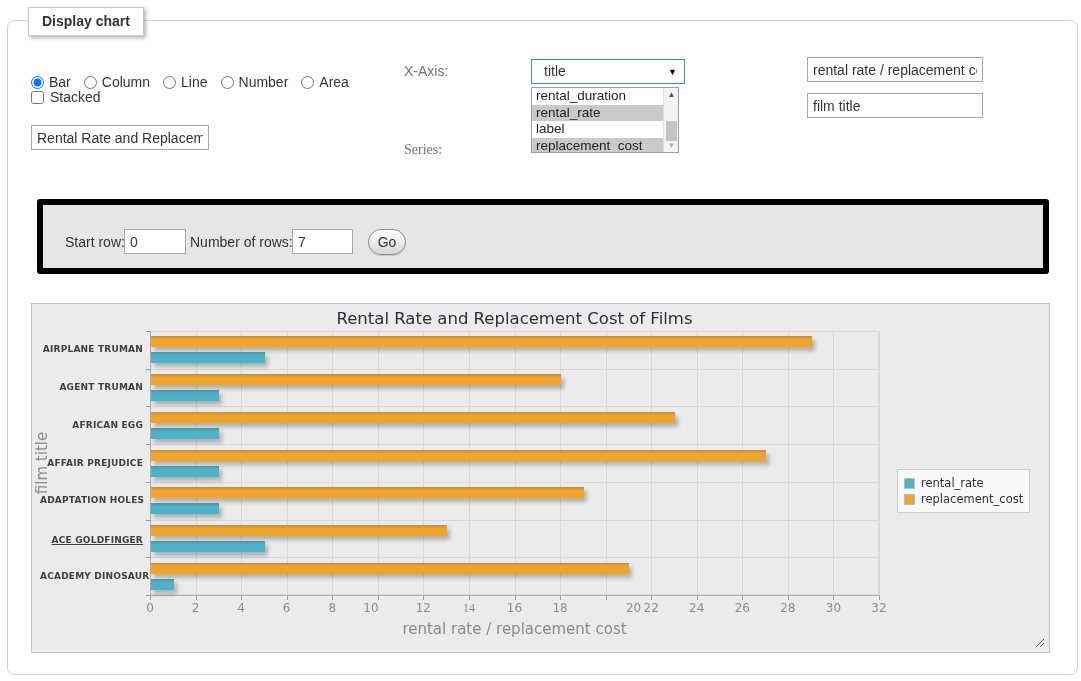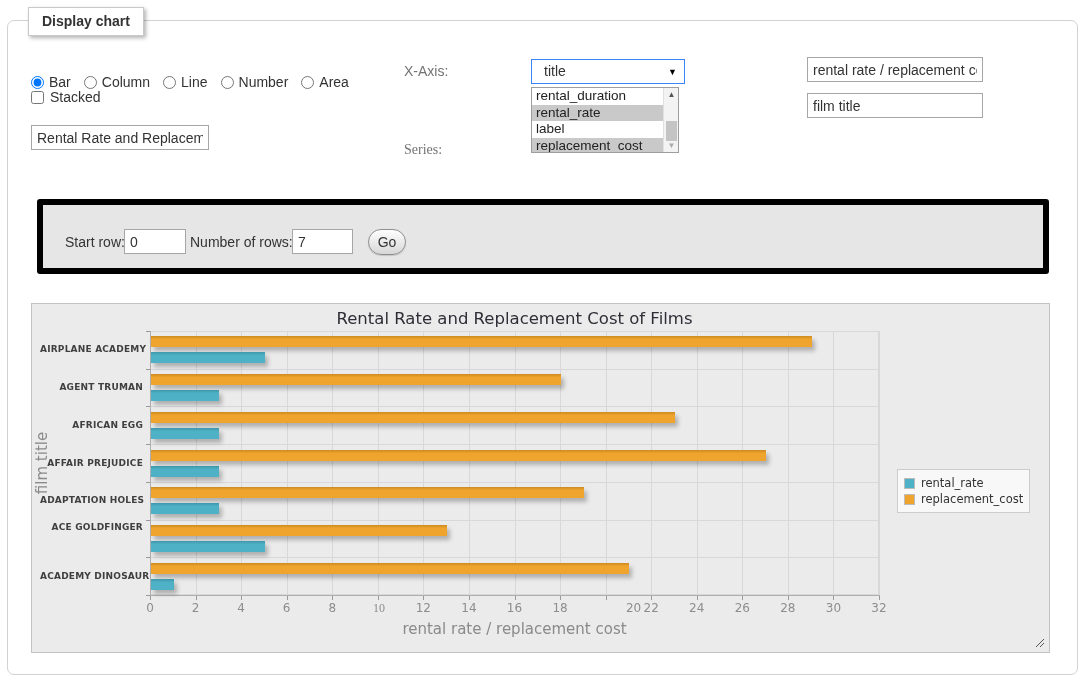--- a/index.html
+++ b/index.html
@@ -172,25 +172,25 @@
         <div class="xtick-label" style="left: 103px;">0</div>
         <div class="xtick" style="left: 163.562px;"></div>
         <div class="xtick-label" style="left: 148.562px;">2</div>
         <div class="xtick" style="left: 209.125px;"></div>
         <div class="xtick-label" style="left: 194.125px;">4</div>
         <div class="xtick" style="left: 254.688px;"></div>
         <div class="xtick-label" style="left: 239.688px;">6</div>
         <div class="xtick" style="left: 300.25px;"></div>
         <div class="xtick-label" style="left: 285.25px;">8</div>
         <div class="xtick" style="left: 345.812px;"></div>
-        <div class="xtick-label" style="left: 332px; font-family: Liberation Serif, serif;">10</div>
+        <div class="xtick-label" style="left: 324px;">10</div>
         <div class="xtick" style="left: 391.375px;"></div>
         <div class="xtick-label" style="left: 376.375px;">12</div>
         <div class="xtick" style="left: 436.938px;"></div>
-        <div class="xtick-label" style="left: 421.938px;">14</div>
+        <div class="xtick-label" style="left: 421.938px; font-family: Liberation Serif, serif;">14</div>
         <div class="xtick" style="left: 482.5px;"></div>
         <div class="xtick-label" style="left: 467.5px;">16</div>
         <div class="xtick" style="left: 528.062px;"></div>
         <div class="xtick-label" style="left: 513.062px;">18</div>
         <div class="xtick" style="left: 573.625px;"></div>
         <div class="xtick-label" style="left: 558.625px; margin-left: 28px;">20</div>
         <div class="xtick" style="left: 619.188px;"></div>
         <div class="xtick-label" style="left: 604.188px;">22</div>
         <div class="xtick" style="left: 664.75px;"></div>
         <div class="xtick-label" style="left: 649.75px;">24</div>
@@ -203,36 +203,36 @@
         <div class="xtick" style="left: 847px;"></div>
         <div class="xtick-label" style="left: 832px;">32</div>
         <div class="ytick" style="top: 27px;"></div>
         <div class="ytick" style="top: 64.7143px;"></div>
         <div class="ytick" style="top: 102.429px;"></div>
         <div class="ytick" style="top: 140.143px;"></div>
         <div class="ytick" style="top: 177.857px;"></div>
         <div class="ytick" style="top: 215.571px;"></div>
         <div class="ytick" style="top: 253.286px;"></div>
         <div class="ytick" style="top: 291px;"></div>
-        <div class="cat-label" style="top: 40.3571px;">AIRPLANE ACADEMY</div>
+        <div class="cat-label" style="top: 40.3571px;">AIRPLANE TRUMAN</div>
         <div class="bar" style="left: 119px; top: 32.3571px; width: 660.656px; background: linear-gradient(rgb(205, 138, 32), rgb(239, 165, 45) 30%, rgb(239, 165, 45));"></div>
         <div class="bar" style="left: 119px; top: 48.3571px; width: 113.906px; background: linear-gradient(rgb(62, 151, 170), rgb(79, 177, 197) 30%, rgb(79, 177, 197));"></div>
         <div class="cat-label" style="top: 78.0714px;">AGENT TRUMAN</div>
         <div class="bar" style="left: 119px; top: 70.0714px; width: 410.062px; background: linear-gradient(rgb(205, 138, 32), rgb(239, 165, 45) 30%, rgb(239, 165, 45));"></div>
         <div class="bar" style="left: 119px; top: 86.0714px; width: 68.3438px; background: linear-gradient(rgb(62, 151, 170), rgb(79, 177, 197) 30%, rgb(79, 177, 197));"></div>
         <div class="cat-label" style="top: 115.786px;">AFRICAN EGG</div>
         <div class="bar" style="left: 119px; top: 107.786px; width: 523.969px; background: linear-gradient(rgb(205, 138, 32), rgb(239, 165, 45) 30%, rgb(239, 165, 45));"></div>
         <div class="bar" style="left: 119px; top: 123.786px; width: 68.3438px; background: linear-gradient(rgb(62, 151, 170), rgb(79, 177, 197) 30%, rgb(79, 177, 197));"></div>
         <div class="cat-label" style="top: 153.5px;">AFFAIR PREJUDICE</div>
         <div class="bar" style="left: 119px; top: 145.5px; width: 615.094px; background: linear-gradient(rgb(205, 138, 32), rgb(239, 165, 45) 30%, rgb(239, 165, 45));"></div>
         <div class="bar" style="left: 119px; top: 161.5px; width: 68.3438px; background: linear-gradient(rgb(62, 151, 170), rgb(79, 177, 197) 30%, rgb(79, 177, 197));"></div>
         <div class="cat-label" style="top: 191.214px;">ADAPTATION HOLES</div>
         <div class="bar" style="left: 119px; top: 183.214px; width: 432.844px; background: linear-gradient(rgb(205, 138, 32), rgb(239, 165, 45) 30%, rgb(239, 165, 45));"></div>
         <div class="bar" style="left: 119px; top: 199.214px; width: 68.3438px; background: linear-gradient(rgb(62, 151, 170), rgb(79, 177, 197) 30%, rgb(79, 177, 197));"></div>
-        <div class="cat-label" style="top: 218px;">ACE GOLDFINGER</div>
+        <div class="cat-label" style="top: 231px; text-decoration: underline;">ACE GOLDFINGER</div>
         <div class="bar" style="left: 119px; top: 220.929px; width: 296.156px; background: linear-gradient(rgb(205, 138, 32), rgb(239, 165, 45) 30%, rgb(239, 165, 45));"></div>
         <div class="bar" style="left: 119px; top: 236.929px; width: 113.906px; background: linear-gradient(rgb(62, 151, 170), rgb(79, 177, 197) 30%, rgb(79, 177, 197));"></div>
         <div class="cat-label" style="top: 266.643px;">ACADEMY DINOSAUR</div>
         <div class="bar" style="left: 119px; top: 258.643px; width: 478.406px; background: linear-gradient(rgb(205, 138, 32), rgb(239, 165, 45) 30%, rgb(239, 165, 45));"></div>
         <div class="bar" style="left: 119px; top: 274.643px; width: 22.7812px; background: linear-gradient(rgb(62, 151, 170), rgb(79, 177, 197) 30%, rgb(79, 177, 197));"></div>
       </div>
     <div class="chart-legend" id="chart-legend">
         <div class="legend-row">
           <span class="legend-swatch" style="background: rgb(79, 177, 197);"></span>
           <span class="legend-label">rental_rate</span>

